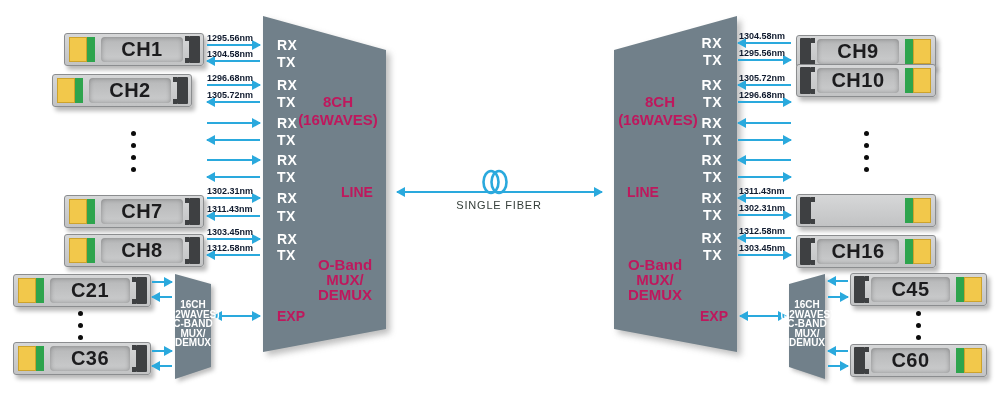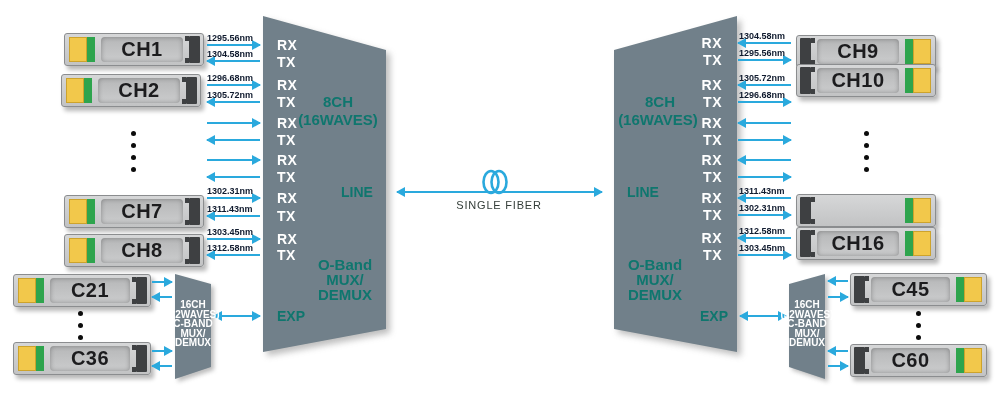--- a/index.html
+++ b/index.html
@@ -2,21 +2,21 @@
 <html style="--blue: #2aa9dd;"><head>
 <meta charset="utf-8">
 <style>
   html,body{margin:0;padding:0;background:#fff;}
   #stage{
     position:relative;width:1000px;height:406px;overflow:hidden;background:#fff;
     font-family:"Liberation Sans",sans-serif;
   }
   svg{position:absolute;left:0;top:0;z-index:1;}
   
-  .lbl{position:absolute;z-index:4;font-weight:bold;color:#0f766e;white-space:nowrap;
+  .lbl{position:absolute;z-index:4;font-weight:bold;color:#be185d;white-space:nowrap;
        transform:translate(-50%,-50%);text-align:center;}
   .lbl.left-anchor{transform:translateY(-50%);}
   .lbl.right-anchor{transform:translateY(-50%);}
   .f15{font-size:15px;}
   .f14{font-size:14px;}
   .rxtx{position:absolute;z-index:4;color:#fff;font-weight:bold;font-size:14px;
         transform:translateY(-50%);white-space:nowrap;letter-spacing:.5px;}
   .wl{position:absolute;z-index:4;font-size:9px;font-weight:bold;color:#0f1a2e;
       transform:translateY(-50%);white-space:nowrap;}
   .cband-lines{position:absolute;z-index:4;transform:translate(-50%,-50%);
@@ -87,21 +87,21 @@
 
   <div class="sf-label" style="left:499px;top:205px">SINGLE FIBER</div>
 
   <div id="gen">
       <div class="module" style="left: 64px; top: 33px; width: 138px; height: 31px;">
         <div class="yellow"></div>
         <div class="green"></div>
         <div class="plate">CH1</div>
         <div class="bracket"></div>
       </div>
-      <div class="module" style="left: 61px; top: 74px; width: 138px; height: 31px; text-decoration: underline;">
+      <div class="module" style="left: 52px; top: 74px; width: 138px; height: 31px; text-decoration: underline;">
         <div class="yellow"></div>
         <div class="green"></div>
         <div class="plate">CH2</div>
         <div class="bracket"></div>
       </div>
       <div class="module" style="left: 64px; top: 195px; width: 138px; height: 31px;">
         <div class="yellow"></div>
         <div class="green"></div>
         <div class="plate">CH7</div>
         <div class="bracket"></div>
@@ -122,21 +122,21 @@
         <div class="yellow"></div>
         <div class="green"></div>
         <div class="plate">CH10</div>
         <div class="bracket"></div>
       </div>
       <div class="module mirror" style="left: 796px; top: 194px; width: 138px; height: 31px;">
         <div class="yellow"></div>
         <div class="green"></div>
         <div class="bracket"></div>
       </div>
-      <div class="module mirror" style="left: 796px; top: 227px; width: 138px; height: 31px;">
+      <div class="module mirror" style="left: 796px; top: 235px; width: 138px; height: 31px;">
         <div class="yellow"></div>
         <div class="green"></div>
         <div class="plate">CH16</div>
         <div class="bracket"></div>
       </div>
       <div class="module" style="left: 13px; top: 274px; width: 136px; height: 31px; text-align: center;">
         <div class="yellow"></div>
         <div class="green"></div>
         <div class="plate">C21</div>
         <div class="bracket"></div>

